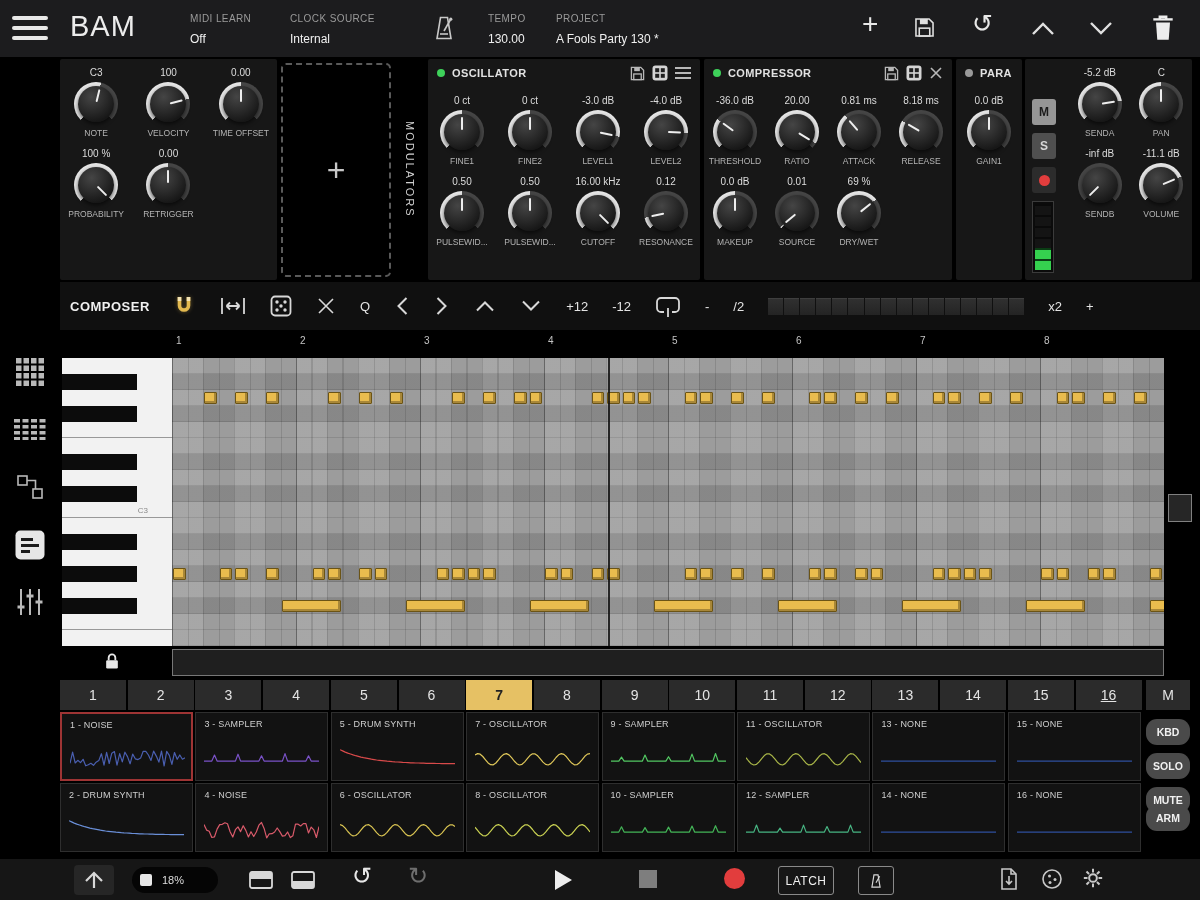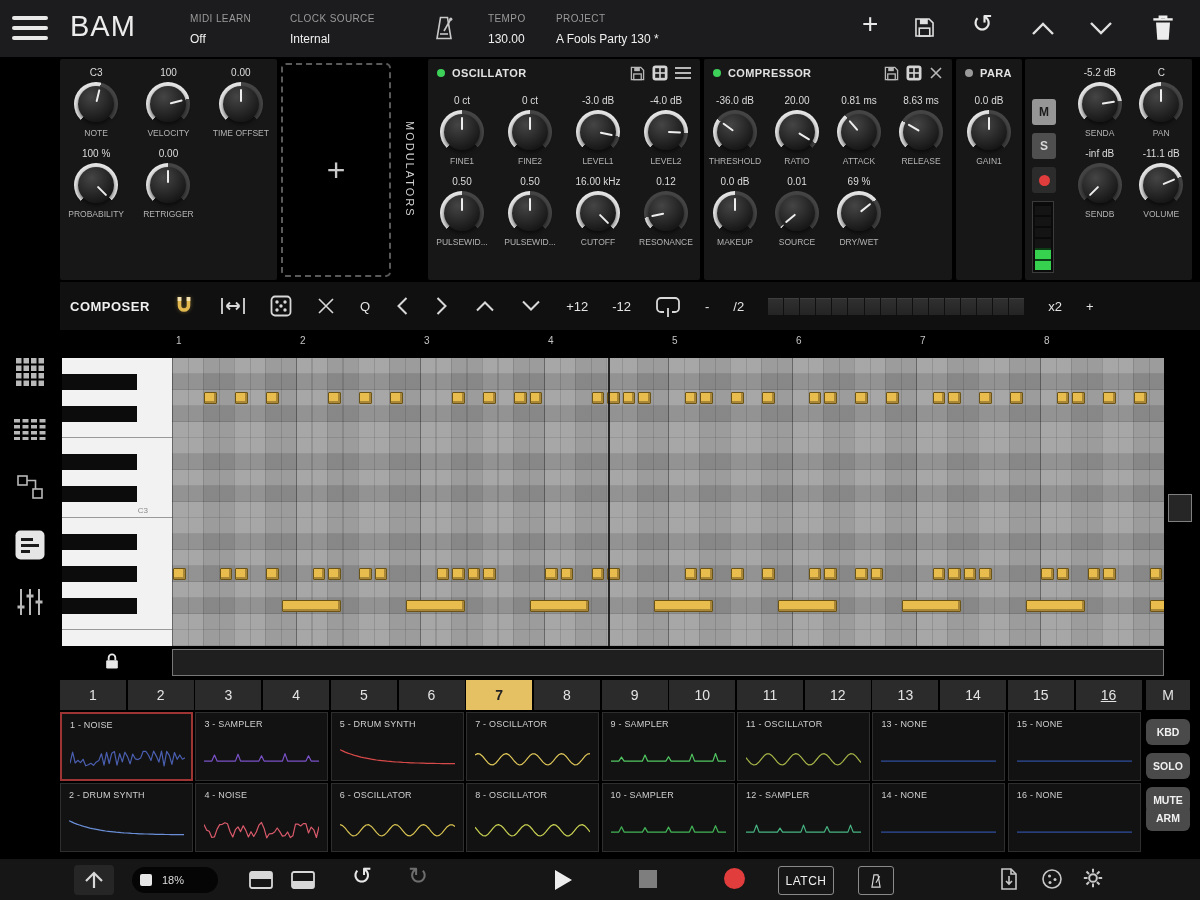--- a/index.html
+++ b/index.html
@@ -102,21 +102,21 @@
   #steps{position:absolute;left:60px;top:2px;height:30px;width:1140px;}
   .step{position:absolute;top:0;width:66px;height:30px;background:#2b2b2b;color:#e4e4e4;font-size:14px;display:flex;align-items:center;justify-content:center;cursor:pointer;}
   .step.active{background:#e6c164;color:#222;font-weight:bold;}
   .step.master{width:44px;}
   #cells{position:absolute;left:60px;top:34px;width:1085px;height:142px;}
   .pcell{position:absolute;width:133px;height:69px;background:#121212;border:1px solid #2e2e2e;box-sizing:border-box;cursor:pointer;}
   .pcell.sel{border:2px solid #9e3434;}
   .plab{font-size:9px;color:#cfcfcf;padding:6px 0 0 8px;letter-spacing:.2px;}
   .pwave{position:absolute;left:8px;bottom:5px;}
   #sidebtns{position:absolute;left:1146px;top:41px;width:44px;}
-  .sbtn{position:absolute;left:0;width:44px;height:26px;background:#4a4a4a;border-radius:6px;color:#f0f0f0;font-size:10.5px;font-weight:bold;display:flex;align-items:center;justify-content:center;cursor:pointer;}
+  .sbtn{position:absolute;left:0;width:44px;height:26px;background:#4a4a4a;border-radius:11px;color:#f0f0f0;font-size:10.5px;font-weight:bold;display:flex;align-items:center;justify-content:center;cursor:pointer;}
 
   
   .transport{position:absolute;left:0;top:858px;width:1200px;height:42px;background:#161616;border-top:1px solid #000;}
   .titem{position:absolute;cursor:pointer;display:flex;align-items:center;justify-content:center;}
   .t-expand{left:74px;top:6px;width:40px;height:30px;background:#262626;border-radius:4px;}
   .t-batt{left:132px;top:8px;width:86px;height:26px;background:#050505;border-radius:13px;color:#ddd;font-size:11px;justify-content:flex-start;}
   .t-batt .cap{width:12px;height:12px;background:#e8e8e8;border-radius:2px;margin:0 10px 0 8px;}
   .t-lay1{left:248px;top:10px;} .t-lay2{left:290px;top:10px;}
   .t-undo{left:352px;top:5px;font-size:24px;color:#e8e8e8;line-height:1;}
   .t-redo{left:408px;top:5px;font-size:24px;color:#6e6e6e;line-height:1;}
@@ -391,21 +391,21 @@
           <div class="kcell">
             <div class="kval">0.81 ms</div>
             <div class="knob">
               <div class="ring" style="background:conic-gradient(from 225deg,#e6e6e6 0deg 94.5deg,#464646 94.5deg 270deg,transparent 270deg 360deg)"></div>
               <div class="face"></div>
               <div class="ptr" style="transform:rotate(-40.5deg)"></div>
             </div>
             <div class="klab">ATTACK</div>
           </div>
           <div class="kcell">
-            <div class="kval">8.63 ms</div>
+            <div class="kval">8.18 ms</div>
             <div class="knob">
               <div class="ring" style="background:conic-gradient(from 225deg,#e6e6e6 0deg 75.60000000000001deg,#464646 75.60000000000001deg 270deg,transparent 270deg 360deg)"></div>
               <div class="face"></div>
               <div class="ptr" style="transform:rotate(-59.39999999999999deg)"></div>
             </div>
             <div class="klab">RELEASE</div>
           </div>
           <div class="kcell">
             <div class="kval">0.0 dB</div>
             <div class="knob">

